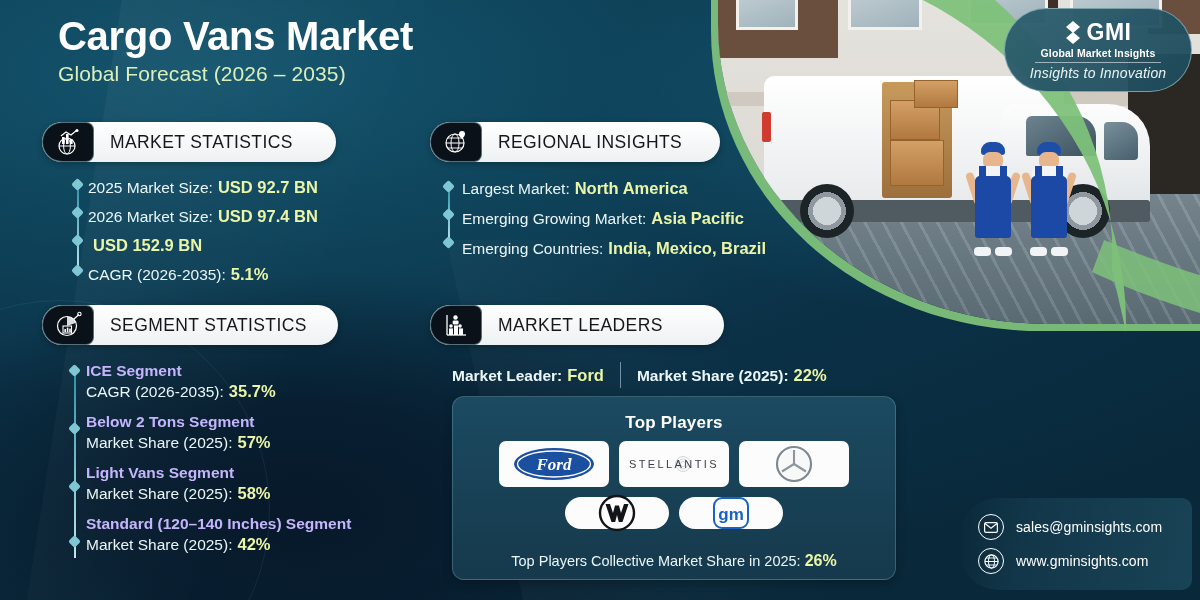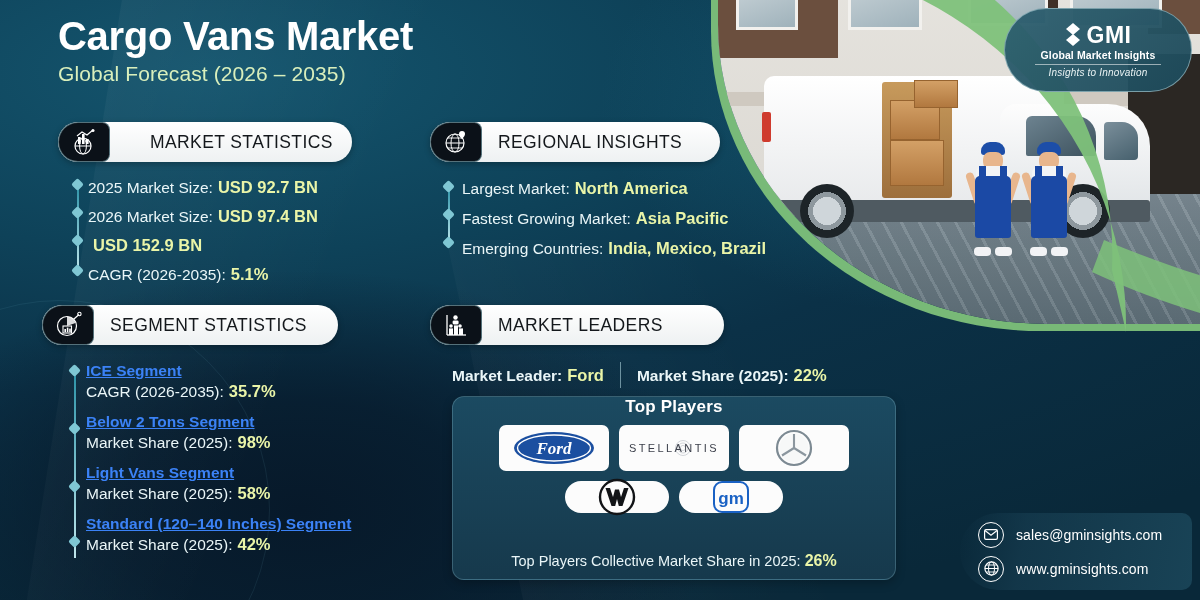--- a/index.html
+++ b/index.html
@@ -124,21 +124,21 @@
     background:linear-gradient(135deg, rgba(46,96,112,0.96), rgba(30,74,90,0.96));
     border:1px solid rgba(190,220,225,0.55);
     display:flex; flex-direction:column; align-items:center; justify-content:center;
     gap:1px; color:#fff;
   }
   .gmi-top{ display:flex; align-items:center; gap:0; }
   .gmi-mark{ display:block; }
   .gmi-name{ font-size:23px; font-weight:bold; letter-spacing:0.5px; line-height:1; }
   .gmi-sub{ font-size:10.5px; font-weight:bold; letter-spacing:0.1px; }
   .gmi-rule{ width:126px; height:1px; background:rgba(255,255,255,0.55); margin:2px 0 1px; }
-  .gmi-tag{ font-size:10px; font-style:italic; letter-spacing:0.2px; color:#eaf3f4; }
+  .gmi-tag{ font-size:14px; font-style:italic; letter-spacing:0.2px; color:#eaf3f4; }
 
   
   .title{
     position:absolute; left:58px; top:14px;
     font-size:40px; font-weight:bold; color:#ffffff; letter-spacing:-0.3px;
   }
   .subtitle{
     position:absolute; left:58px; top:62px;
     font-size:21px; color:#d9 efc0; color:#d9efbc; letter-spacing:0.1px;
   }
@@ -152,31 +152,31 @@
     box-shadow:0 2px 6px rgba(0,0,0,0.28);
   }
   .badge-ico{
     width:52px; height:40px; flex:0 0 52px;
     background:#0b1118; border-radius:21px 8px 8px 21px;
     display:flex; align-items:center; justify-content:center;
     border:1px solid rgba(160,210,220,0.5);
   }
   .badge-txt{ font-size:17.5px; color:#14181c; letter-spacing:0.4px; padding-left:16px; white-space:nowrap; }
 
-  #badge-stats   { left:58px;  top:122px; width:294px;gap:24px; }
+  #badge-stats   { left:42px;  top:122px; width:294px; }
   #badge-region  { left:430px; top:122px; width:290px; }
   #badge-segment { left:42px;  top:305px; width:296px; }
   #badge-leaders { left:430px; top:305px; width:294px; }
 
   
   .list{ position:absolute; }
   .row{ position:relative; display:flex; align-items:baseline; white-space:nowrap; }
   .lbl{ color:#eaf6f8; font-size:15.5px; }
   .val{ color:#eaf5a8; font-size:16.5px; font-weight:bold; margin-left:5px; }
-  .seg-head{ color:#3b82f6; font-size:15.5px; font-weight:bold;text-decoration:underline; }
+  .seg-head{ color:#c4b5fd; font-size:15.5px; font-weight:bold; }
 
   
   .rail{ position:absolute; width:2px; background:linear-gradient(#2b93a8,#bfe6ec); }
   .dot2{
     position:absolute; width:9px; height:9px; background:#7fc7d4;
     transform:rotate(45deg); border-radius:2px;
   }
 
   #list-stats{ left:88px; top:178px;text-align:right; }
   #list-stats .row{ margin-bottom:10px; }
@@ -200,37 +200,37 @@
 
   .players{
     position:absolute; left:452px; top:396px; width:444px; height:184px;
     background:linear-gradient(#1b4a61,#16394c);
     border:1px solid rgba(150,200,215,0.28);
     border-radius:12px;
     box-shadow:0 3px 10px rgba(0,0,0,0.25);
   }
   .players-title{
     text-align:center; color:#ffffff; font-size:17px; font-weight:bold;
-    margin-top:0; letter-spacing:0.2px;
+    margin-top:16px; letter-spacing:0.2px;
   }
   .logo-grid{ display:flex; flex-wrap:wrap; justify-content:center; gap:10px; margin-top:8px; padding:0 12px; }
   .logo-card{
     background:#fcfcfc; border-radius:7px;
     width:110px; height:46px; display:flex; align-items:center; justify-content:center;
   }
   .logo-card.sm{ width:104px; height:32px;border-radius:17px; }
   .collective{
     position:absolute; left:0; right:0; bottom:9px; text-align:center;
     font-size:14.5px; color:#eaf6f8;
   }
   .collective b{ color:#eaf5a8; font-size:16px; }
 
   
   .contacts{
-    position:absolute; right:8px; bottom:10px; width:232px; height:77px;
+    position:absolute; right:8px; bottom:10px; width:232px; height:92px;
     background:linear-gradient(100deg, rgba(22,58,76,0.0) 0%, rgba(26,66,86,0.55) 28%, rgba(30,76,96,0.75) 100%);
     border-radius:38px 10px 10px 38px;
     display:flex; flex-direction:column; justify-content:center; gap:8px;
     padding-left:18px;
   }
   .contact-row{ display:flex; align-items:center; gap:12px; }
   .contact-ico{
     width:26px; height:26px; border-radius:50%;
     border:1.5px solid #ffffff; display:flex; align-items:center; justify-content:center;
     flex:0 0 26px;
@@ -384,21 +384,21 @@
     <div class="badge-txt">REGIONAL INSIGHTS</div>
   </div>
 
   <div class="rail" id="rail-region"></div>
   <div class="list" id="list-region">
     <div class="row">
       <span class="lbl">Largest Market:</span>
       <span class="val">North America</span>
     </div>
     <div class="row">
-      <span class="lbl">Fastest Growing Market:</span>
+      <span class="lbl">Emerging Growing Market:</span>
       <span class="val">Asia Pacific</span>
     </div>
     <div class="row">
       <span class="lbl">Emerging Countries:</span>
       <span class="val">India, Mexico, Brazil</span>
     </div>
   </div>
   <div class="dot2" style="left:444px; top:182px;"></div>
   <div class="dot2" style="left:444px; top:210px;"></div>
   <div class="dot2" style="left:444px; top:238px;"></div>
@@ -425,21 +425,21 @@
       <div class="seg-head">ICE Segment</div>
       <div class="row">
         <span class="lbl">CAGR (2026-2035):</span>
         <span class="val">35.7%</span>
       </div>
     </div>
     <div class="seg-block">
       <div class="seg-head">Below 2 Tons Segment</div>
       <div class="row">
         <span class="lbl">Market Share (2025):</span>
-        <span class="val">98%</span>
+        <span class="val">57%</span>
       </div>
     </div>
     <div class="seg-block">
       <div class="seg-head">Light Vans Segment</div>
       <div class="row">
         <span class="lbl">Market Share (2025):</span>
         <span class="val">58%</span>
       </div>
     </div>
     <div class="seg-block">

